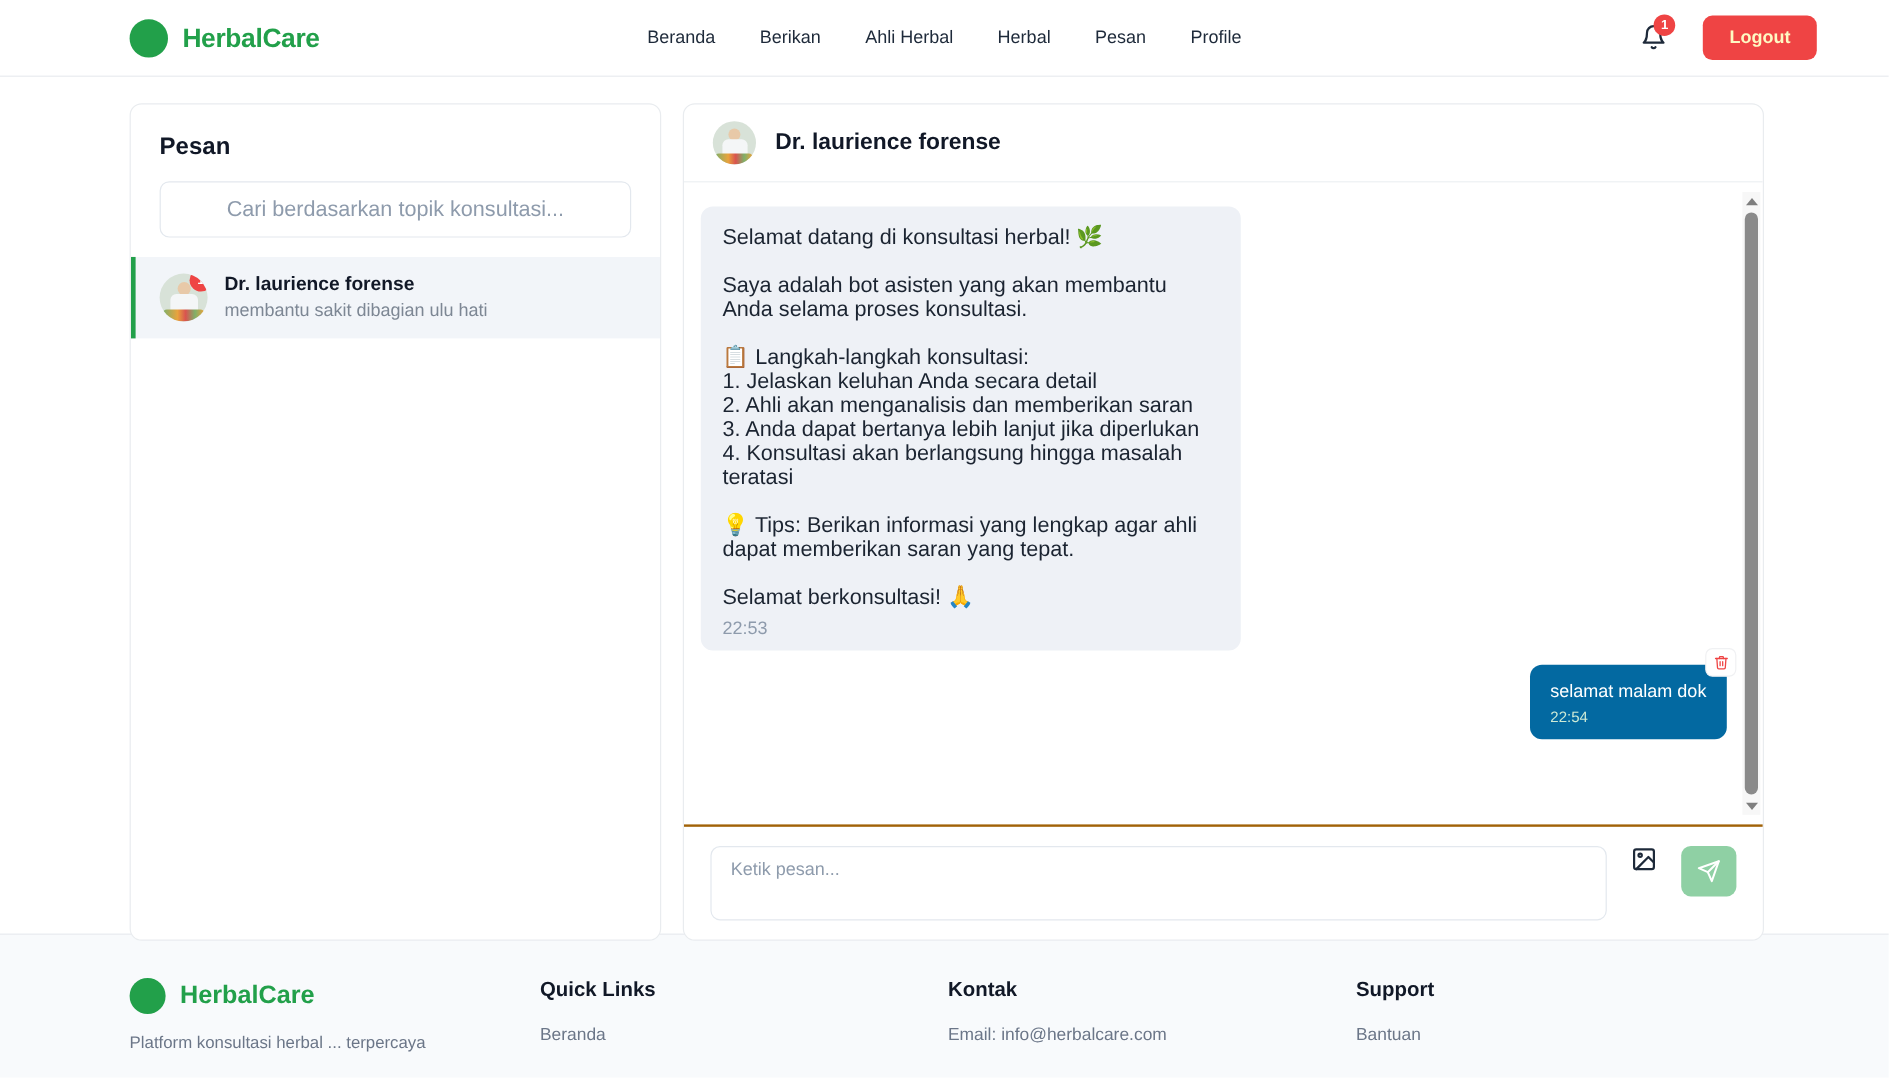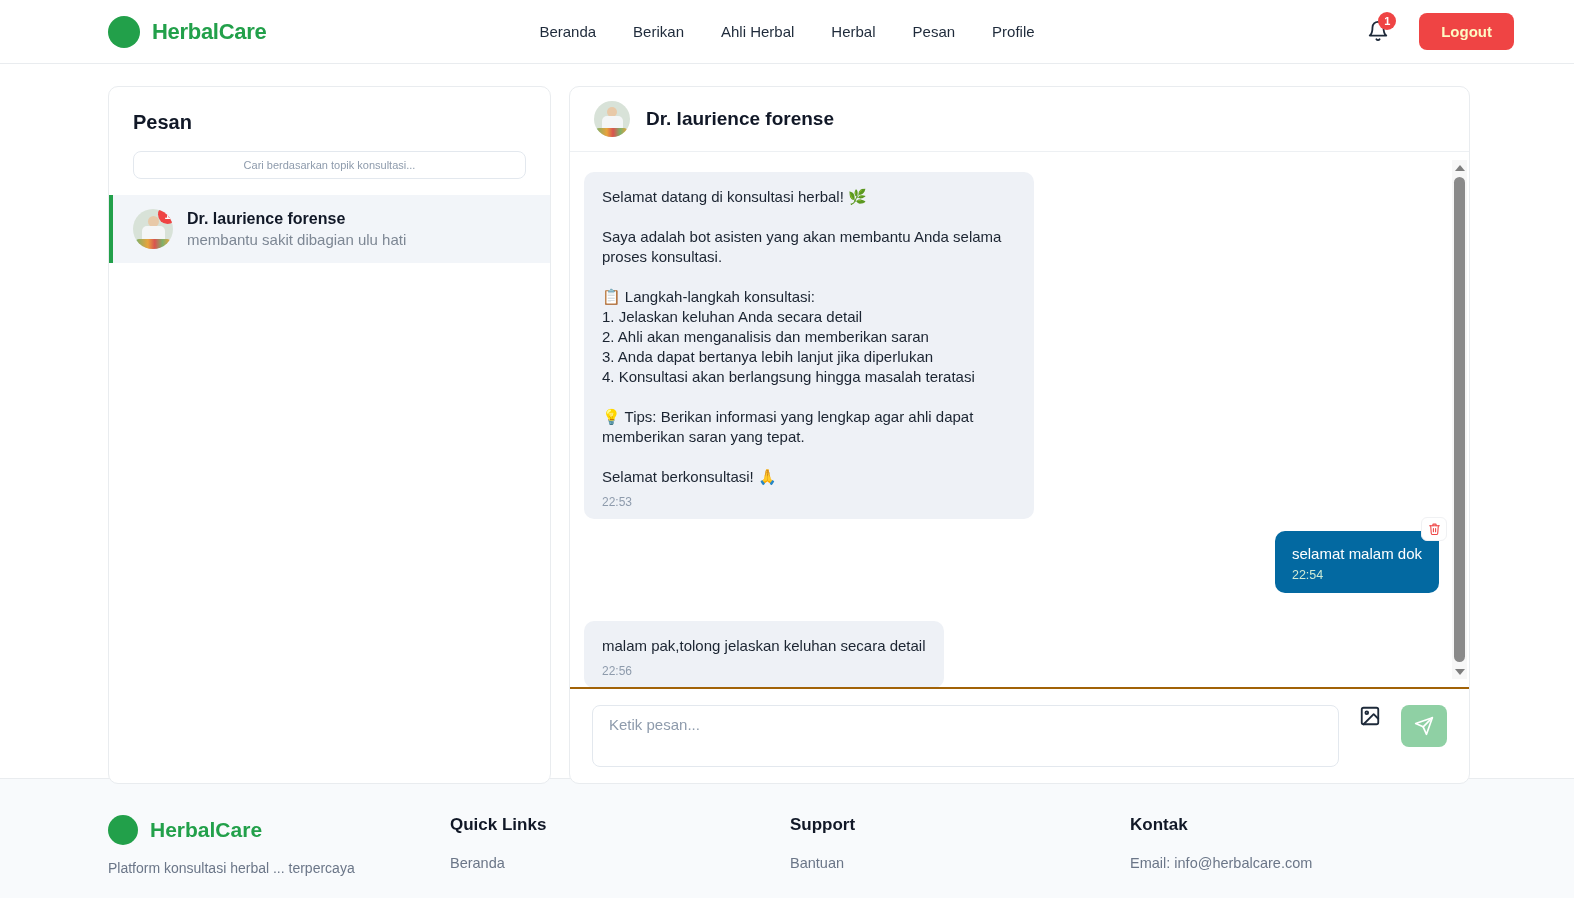--- a/index.html
+++ b/index.html
@@ -76,24 +76,24 @@
     border: 1px solid #e9ecef;
     border-radius: 10px;
     height: 698px;
     overflow: hidden;
     display: flex; flex-direction: column;
   }
   .msg-panel-head { padding: 24px 24px 0 24px; }
   .msg-title { font-size: 20px; font-weight: bold; color: #111827; }
   .search-input {
     margin-top: 17px;
-    width: 100%; height: 28px;
+    width: 100%; height: 47px;
     border: 1px solid #e3e8ee;
     border-radius: 8px;
-    font-size: 11px;
+    font-size: 18px;
     font-family: "Liberation Sans", sans-serif;
     text-align: center;
     color: #111827;
     background: #fff;
     outline: none;
   }
   .search-input::placeholder { color: #8e9bac; }
   .conv-list { margin-top: 16px; flex: 1; overflow: hidden; }
   .conv-item {
     display: flex; align-items: center; gap: 14px;
@@ -167,22 +167,22 @@
   .bubble-row { display: flex; margin-bottom: 12px; }
   .bubble-row.right { justify-content: flex-end; padding-right: 16px; }
 
   .bubble {
     border-radius: 10px;
     padding: 15px 18px 10px 18px;
     max-width: 450px;
     position: relative;
   }
   .bubble.bot { background: #eef1f6; color: #1b2431; }
-  .bubble.bot .btext { font-size: 15px; line-height: 20px; white-space: pre-wrap; }
-  .bubble.bot .btime { font-size: 12px; color: #8e9bac; margin-top: 8px; }
+  .bubble.bot .btext { font-size: 18px; line-height: 20px; white-space: pre-wrap; }
+  .bubble.bot .btime { font-size: 15px; color: #8e9bac; margin-top: 8px; }
 
   .bubble.me {
     background: #0369a1; color: #fff;
     padding: 13px 17px 11px 17px;
     max-width: 360px;
   }
   .bubble.me .btext { font-size: 15px; line-height: 20px; }
   .bubble.me .btime { font-size: 12.5px; color: #cdead6; margin-top: 4px; }
   .del-btn {
     position: absolute; top: -14px; right: -8px;
@@ -345,26 +345,20 @@
               <path d="M19 6l-1 14a2 2 0 0 1-2 2H8a2 2 0 0 1-2-2L5 6"></path>
               <path d="M10 11v6M14 11v6"></path>
               <path d="M9 6V4a1 1 0 0 1 1-1h4a1 1 0 0 1 1 1v2"></path>
             </svg>
           </div>
           <div class="btext">selamat malam dok</div>
           <div class="btime">22:54</div>
         </div>
       </div>
 
-      <div class="bubble-row" style="margin-top:28px;">
-        <div class="bubble bot">
-          <div class="btext">malam pak,tolong jelaskan keluhan secara detail</div>
-          <div class="btime">22:56</div>
-        </div>
-      </div>
 
       <div class="scrollbar">
         <div class="sb-arrow up">
             <div class="tri"></div>
           </div>
         <div class="sb-thumb"></div>
         <div class="sb-arrow down">
             <div class="tri"></div>
           </div>
       </div>
@@ -397,21 +391,21 @@
     </div>
     <div class="f-desc">Platform konsultasi herbal ... terpercaya</div>
   </div>
 
   <div class="f-col">
     <div class="f-head">Quick Links</div>
     <a class="f-link">Beranda</a>
   </div>
 
   <div class="f-col">
+    <div class="f-head">Kontak</div>
+    <div class="f-text">Email: info@herbalcare.com</div>
+  </div>
+
+  <div class="f-col">
     <div class="f-head">Support</div>
     <a class="f-link">Bantuan</a>
   </div>
-
-  <div class="f-col">
-    <div class="f-head">Kontak</div>
-    <div class="f-text">Email: info@herbalcare.com</div>
-  </div>
 </div>
 
 </body></html>

